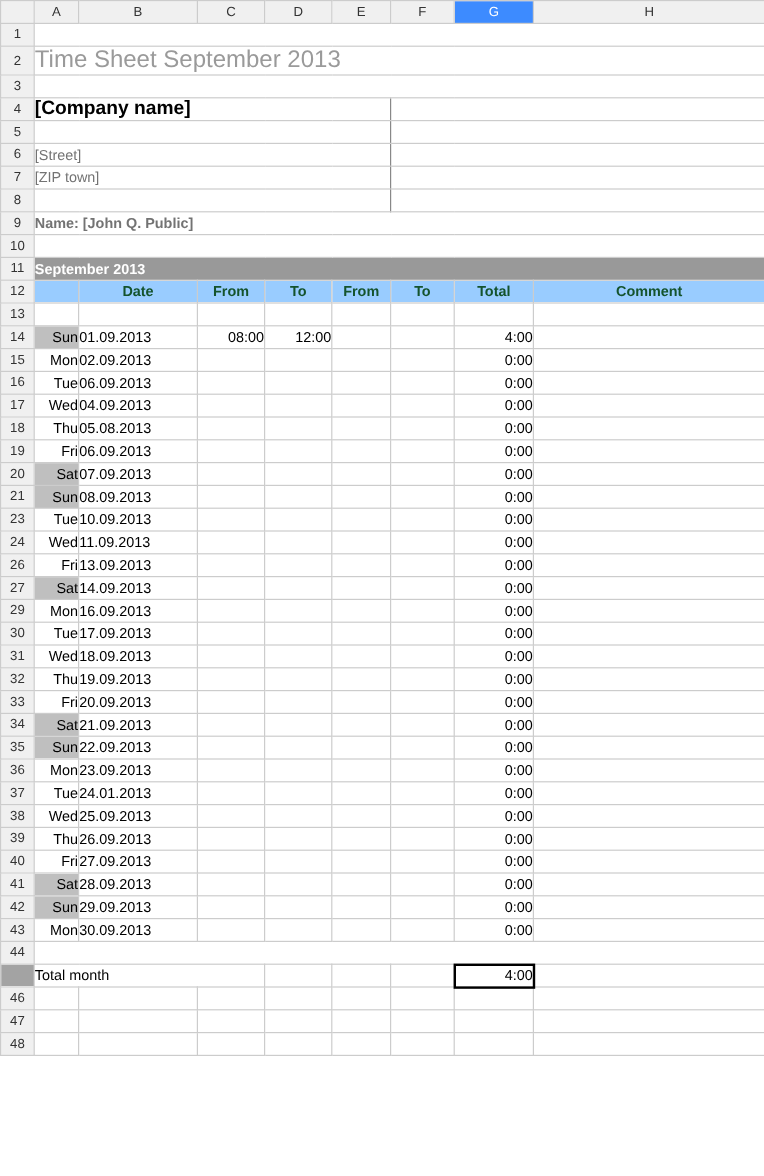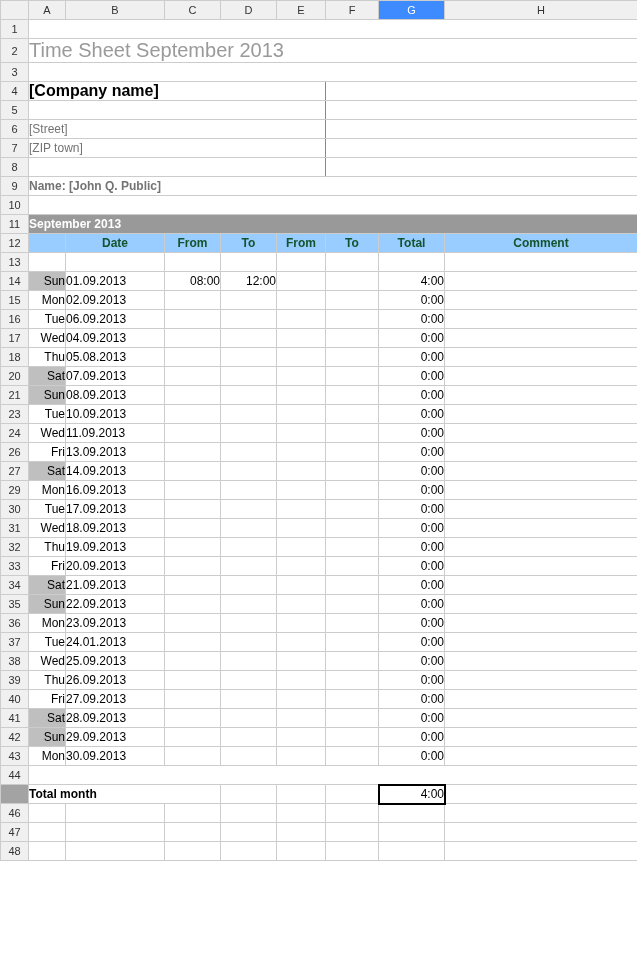--- a/index.html
+++ b/index.html
@@ -74,21 +74,21 @@
     color: #14532d;
     font-weight: bold;
     text-align: center;
     padding: 1px 0;
   }
   .wkend { background: #bfbfbf; }
   .day { padding: 1px 4px; text-align: right; }
   .date { padding: 1px 4px; margin-top: 40px; }
   .time-r { text-align: right; padding: 1px 4px; }
   .total-lbl {
-    font-weight: bold;
+    font-weight: normal;
     padding: 1px 4px;
   }
   .cursor {
     outline: 2px solid #000;
     outline-offset: -1px;
     text-align: right;
     padding: 1px 4px;
   }
   .thin-border-right { border-right: 1px solid #888 !important; }
 </style>
@@ -241,20 +241,31 @@
         <td class="day">Thu</td>
         <td class="date">05.08.2013</td>
         <td class="time-r"></td>
         <td class="time-r"></td>
         <td class="time-r"></td>
         <td class="time-r"></td>
         <td class="time-r">0:00</td>
         <td></td>
       </tr>
       <tr>
+        <th class="rowhdr">19</th>
+        <td class="day">Fri</td>
+        <td class="date">06.09.2013</td>
+        <td class="time-r"></td>
+        <td class="time-r"></td>
+        <td class="time-r"></td>
+        <td class="time-r"></td>
+        <td class="time-r">0:00</td>
+        <td></td>
+      </tr>
+      <tr>
         <th class="rowhdr">20</th>
         <td class="day wkend">Sat</td>
         <td class="date">07.09.2013</td>
         <td class="time-r"></td>
         <td class="time-r"></td>
         <td class="time-r"></td>
         <td class="time-r"></td>
         <td class="time-r">0:00</td>
         <td></td>
       </tr>

